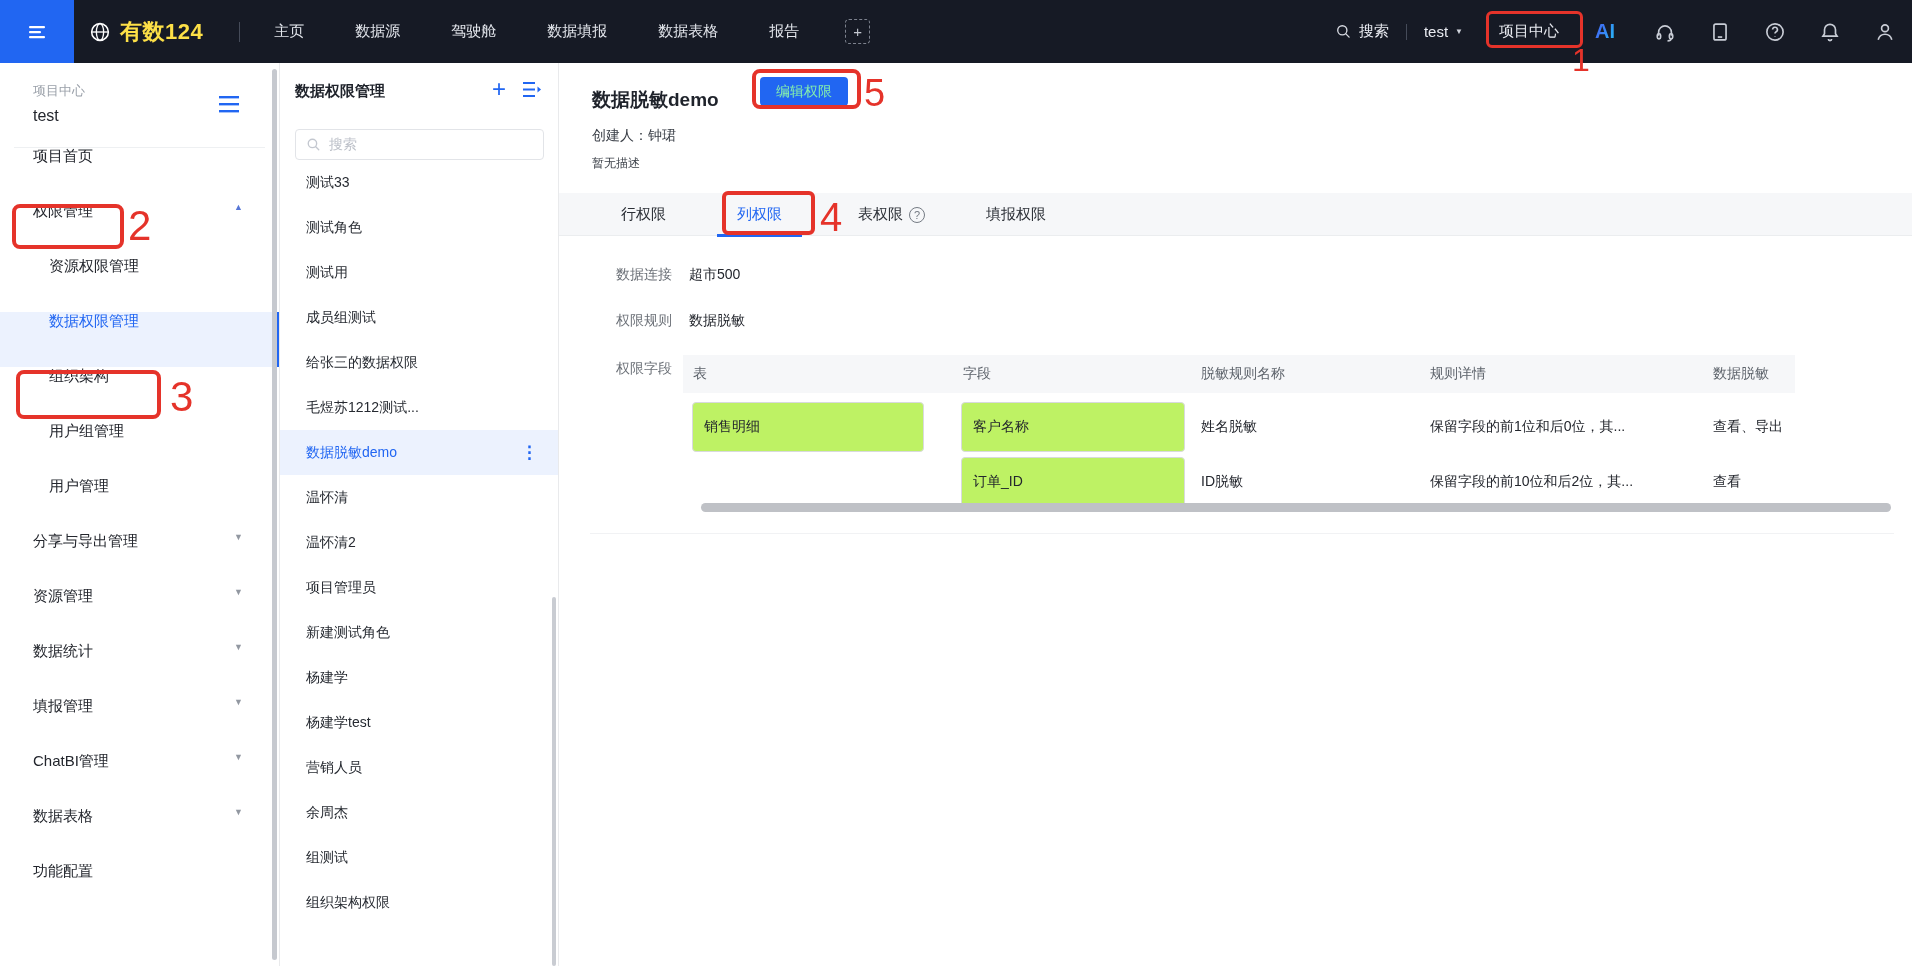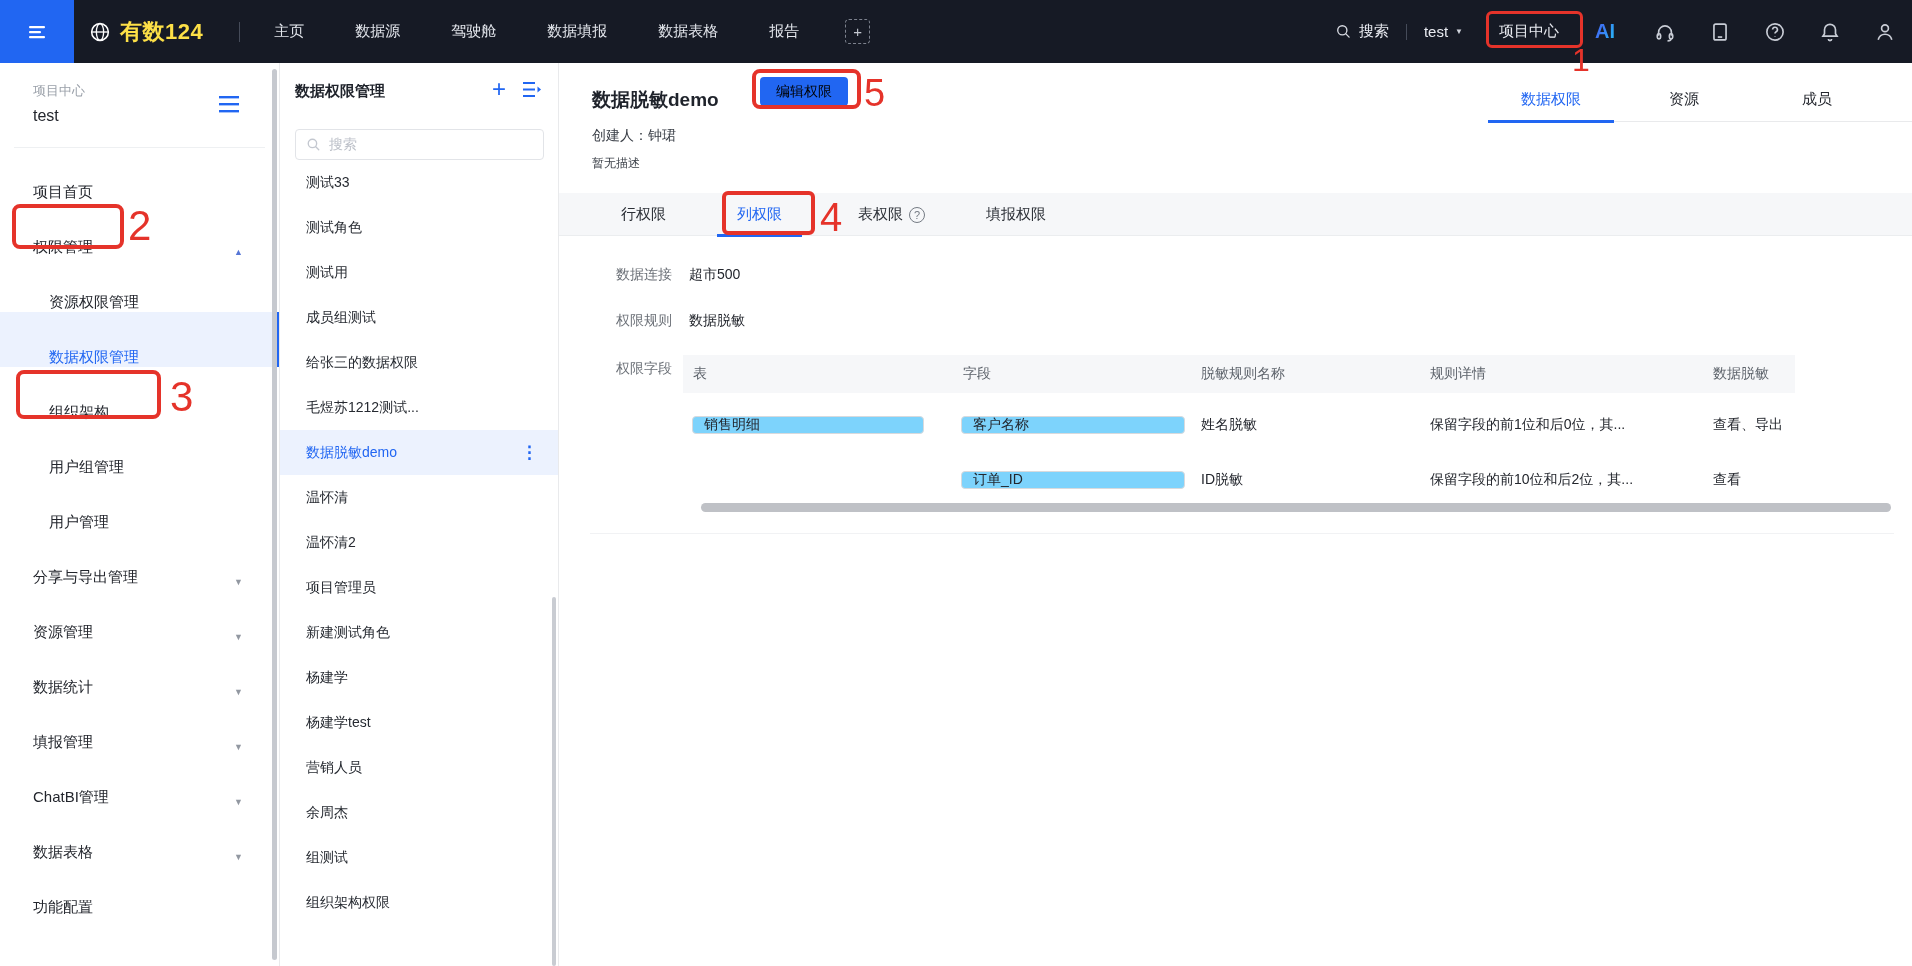--- a/index.html
+++ b/index.html
@@ -36,21 +36,21 @@
   
   .app { position:absolute; top:63px; left:0; right:0; bottom:0; display:flex; }
 
   
   .sidebar { width:280px; flex:0 0 auto; position:relative; border-right:1px solid #e9eaec; background:#fff; }
   .side-sec { position:absolute; left:33px; top:19px; font-size:13px; color:#9aa0a9; }
   .side-proj { position:absolute; left:33px; top:44px; font-size:16px; color:#23262d; }
   .side-burger { position:absolute; right:40px; top:33px; cursor:pointer; }
   .side-div { position:absolute; left:14px; right:14px; top:84px; height:1px; background:#eef0f2; }
   .side-nav { position:absolute; left:0; right:0; top:84px; }
-  .snav-item { height:55px; display:flex; align-items:flex-end; padding-left:33px; font-size:15px;
+  .snav-item { height:55px; display:flex; align-items:flex-start; padding-left:33px; font-size:15px;
                color:#23262d; position:relative; cursor:pointer; }
   .snav-item.child { padding-left:49px; }
   .snav-item .caret { position:absolute; right:36px; font-size:9px; color:#9298a1; }
   .snav-item .caret.up { color:#5676d6; }
   .snav-item.selected { background:#ecf2fe; color:#2166f2; }
   .snav-item.selected::after { content:""; position:absolute; right:0; top:0; bottom:0; width:5px; background:#2166f2; }
   .side-scroll { position:absolute; right:2px; top:6px; bottom:6px; width:5px; background:#c6c9cf; border-radius:3px; }
 
   
   .panel { width:279px; flex:0 0 auto; position:relative; border-right:1px solid #e9eaec; background:#fff; }
@@ -65,21 +65,21 @@
   .pl-item { height:45px; display:flex; align-items:center; padding-left:26px; font-size:14px;
              color:#262a31; position:relative; cursor:pointer; white-space:nowrap; }
   .pl-item.selected { background:#ecf2fe; color:#2166f2; }
   .kebab { position:absolute; right:20px; font-size:17px; font-weight:700; letter-spacing:0; cursor:pointer; }
   .panel-scroll { position:absolute; right:2px; width:4px; top:534px; bottom:0; background:#c9ccd2; border-radius:2px; }
 
   
   .main { flex:1 1 auto; position:relative; background:#fff; }
   .m-title { position:absolute; left:33px; top:24px; font-size:19px; font-weight:700; color:#1f232b; }
   .edit-btn { position:absolute; left:201px; top:14px; height:29px; padding:0 16px; background:#2166f2;
-              color:#000000; font-size:14px; border:none; border-radius:4px; cursor:pointer;
+              color:#86efac; font-size:14px; border:none; border-radius:4px; cursor:pointer;
               display:flex; align-items:center; font-family:inherit; }
   .m-creator { position:absolute; left:33px; top:64px; font-size:14px; color:#3a3f47; }
   .m-desc { position:absolute; left:33px; top:92px; font-size:12px; color:#3a3f47; }
 
   .m-rtabs { position:absolute; top:14px; right:0; width:424px; height:45px; display:flex;
              border-bottom:1px solid #e9eaec; }
   .rtab { width:126px; margin-right:7px; display:flex; align-items:center; justify-content:center;
           font-size:15px; color:#23262d; position:relative; cursor:pointer; }
   .rtab.active { color:#2166f2; }
   .rtab.active::after { content:""; position:absolute; left:0; right:0; bottom:-2px; height:3px; background:#2166f2; }
@@ -98,21 +98,21 @@
   .fline .fvalue { color:#23262d; }
   .tbl-label { position:absolute; left:57px; top:297px; font-size:14px; color:#6b7077; }
 
   .tbl { position:absolute; left:124px; top:292px; width:1112px; }
   .tbl-head { display:grid; grid-template-columns:270px 238px 229px 283px 1fr; height:38px;
               background:#f6f7f9; align-items:center; font-size:14px; color:#5d636b; }
   .tbl-head > div { padding-left:10px; white-space:nowrap; }
   .tbl-row { display:grid; grid-template-columns:270px 238px 229px 283px 1fr; align-items:center;
              height:46px; margin-top:9px; font-size:14px; color:#23262d; }
   .tbl-row > div { padding-left:10px; white-space:nowrap; }
-  .cell-box { width:232px; height:18px; border:1px solid #d8dadd; border-radius:4px; background:#7dd3fc;
+  .cell-box { width:232px; height:50px; border:1px solid #d8dadd; border-radius:4px; background:#bef264;
               display:flex; align-items:center; padding:0 11px; font-size:14px; color:#23262d;
               margin-left:-2px; cursor:text; white-space:nowrap; overflow:hidden; }
   .cell-box.first { width:232px; margin-left:-1px; }
   .hscroll { position:absolute; left:142px; top:440px; width:1190px; height:9px; border-radius:5px;
              background:#bfc1c6; cursor:pointer; }
   .bottom-line { position:absolute; left:31px; right:18px; top:470px; height:1px; background:#f1f2f4; }
 
   
   .anno { position:absolute; left:0; top:0; width:1912px; height:966px; pointer-events:none; z-index:50; }
   .anno-box { position:absolute; border:4px solid #e5332a; border-radius:8px; }
@@ -344,31 +344,20 @@
     </div>
     <div class="panel-scroll"></div>
   </div>
 
   <div class="main">
     <div class="m-title">数据脱敏demo</div>
     <button class="edit-btn">编辑权限</button>
     <div class="m-creator">创建人：钟珺</div>
     <div class="m-desc">暂无描述</div>
 
-    <div class="m-rtabs">
-      <div class="rtab active">
-        <span>数据权限</span>
-      </div>
-      <div class="rtab">
-        <span>资源</span>
-      </div>
-      <div class="rtab">
-        <span>成员</span>
-      </div>
-    </div>
 
     <div class="m-tabstrip">
       <div class="mtab" style="left:42px">
         <span>行权限</span>
       </div>
       <div class="mtab active" style="left:158px">
         <span>列权限</span>
       </div>
       <div class="mtab" style="left:279px">
         <span>表权限</span>

